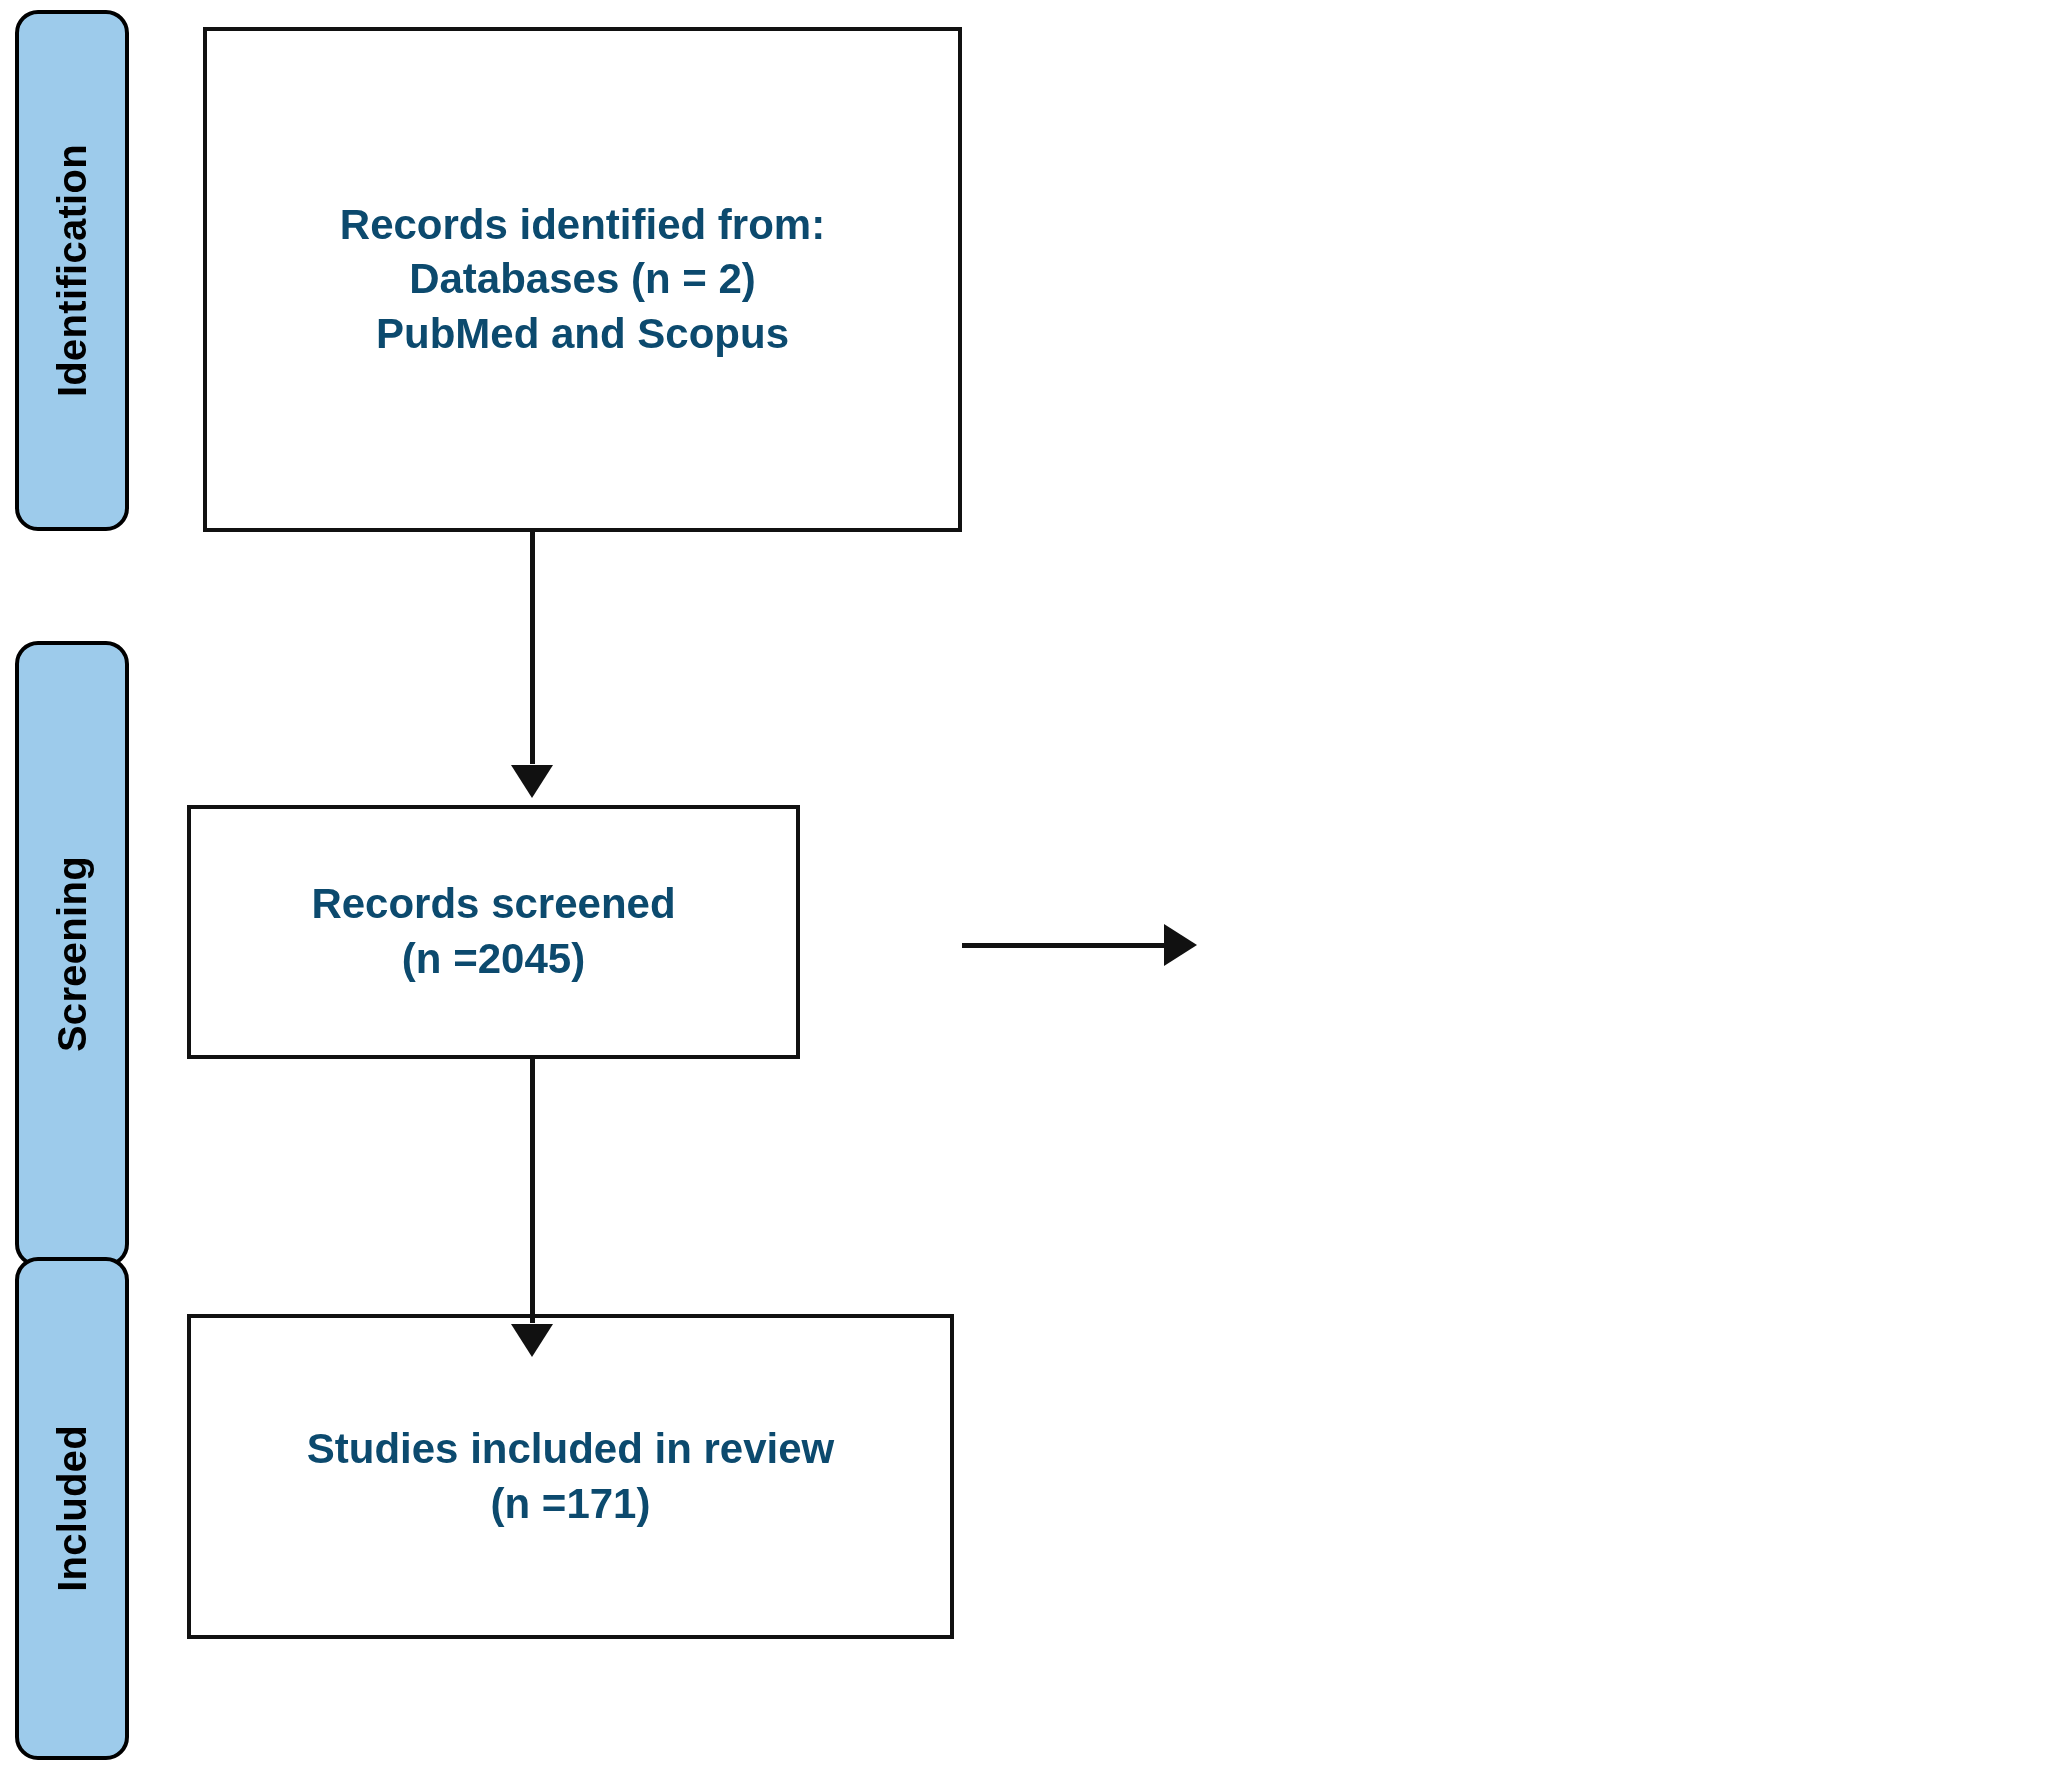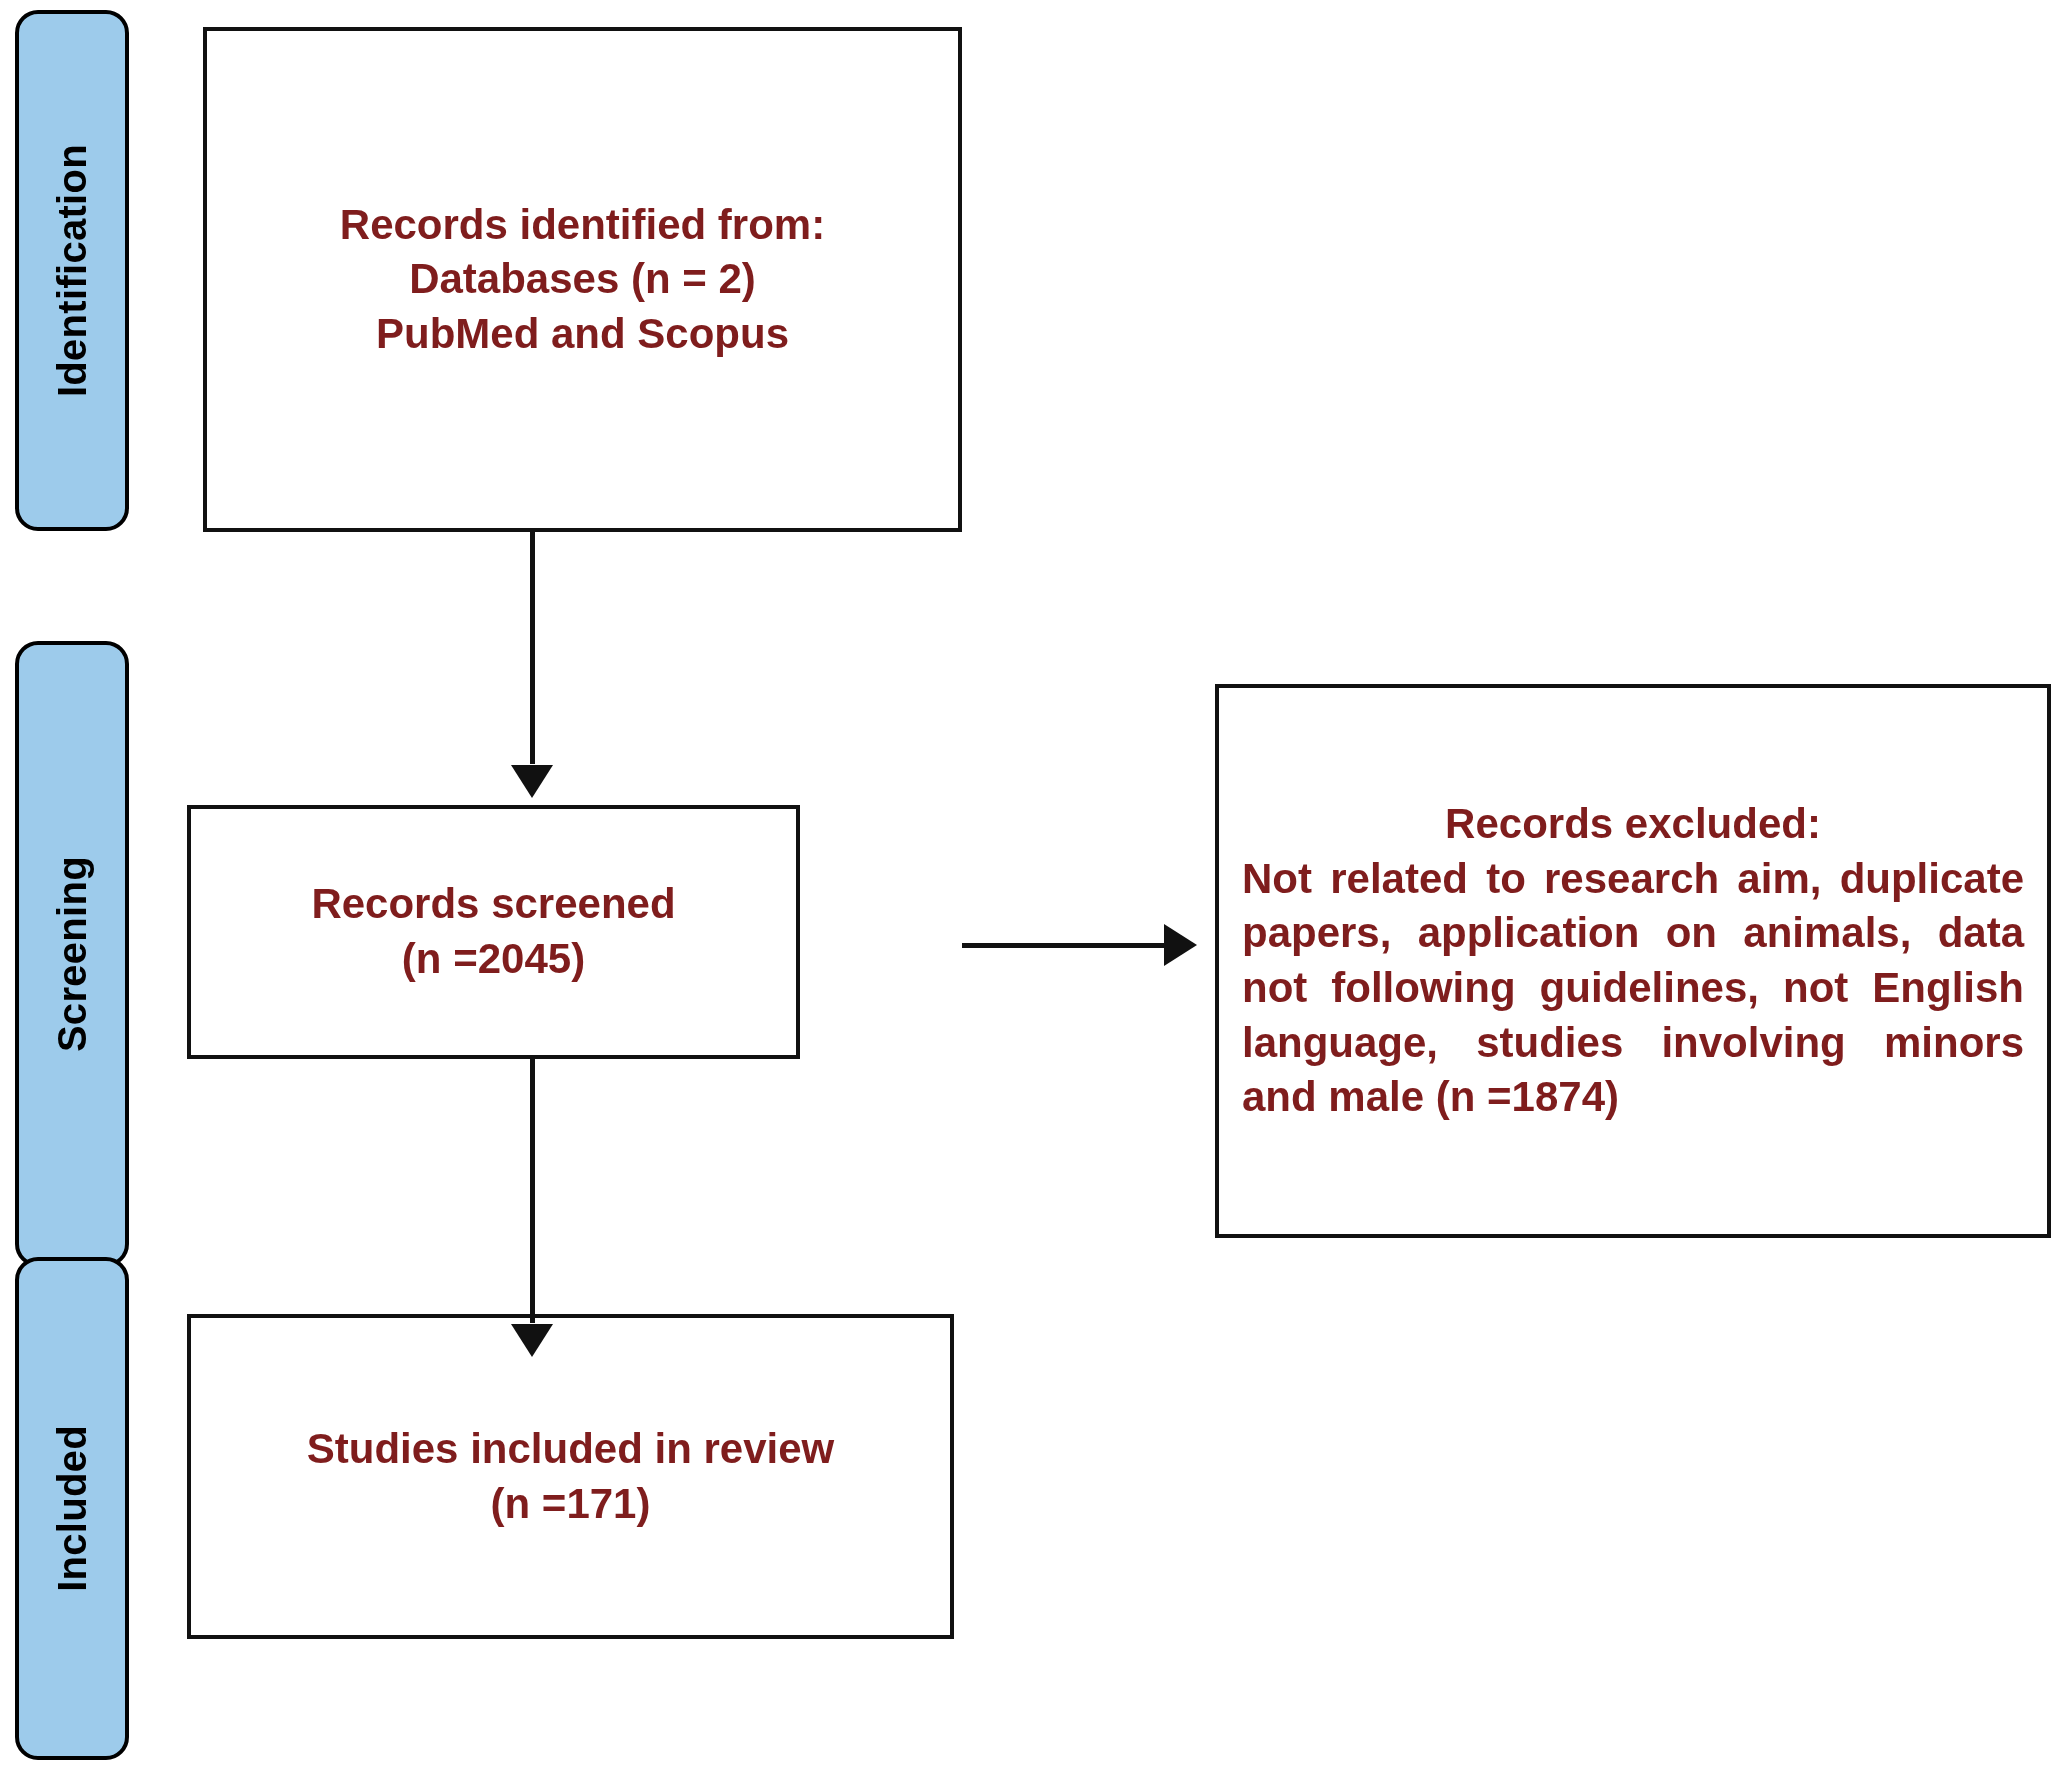--- a/index.html
+++ b/index.html
@@ -47,21 +47,21 @@
     position: absolute;
     background: #ffffff;
     border: 4.7px solid #111111;
     display: flex;
     align-items: center;
     justify-content: center;
     padding: 10.7px 17.4px;
   }
   .flow-box .box-text {
     font-weight: bold;
-    color: #7f1d1d;
+    color: #0c4a6e;
     font-size: 42px;
     line-height: 1.30;
     text-align: center;
     white-space: pre-line;
   }
 
   .box-identified { left: 203px;  top: 27px;   width: 759px; height: 505px; }
   .box-screened   { left: 187px;  top: 805px; width: 613px; height: 254px; }
   .box-included   { left: 187px;  top: 1314px; width: 767px; height: 325px; }
 
@@ -139,25 +139,20 @@
     <span class="box-text">Records identified from:
 Databases (n = 2)
 PubMed and Scopus</span>
   </div>
 
   <div class="flow-box box-screened">
     <span class="box-text">Records screened
 (n =2045)</span>
   </div>
 
-  <div class="flow-box box-excluded">
-    <span class="box-text">
-      <span class="excluded-heading">Records excluded:</span><span>Not related to research aim, duplicate papers, application on animals, data not following guidelines, not English language, studies involving minors and male (n =1874)</span>
-    </span>
-  </div>
 
   <div class="flow-box box-included">
     <span class="box-text">Studies included in review
 (n =171)</span>
   </div>
 
   <div class="conn-line-v conn-a-line"></div>
   <div class="arrow-down  conn-a-arrow"></div>
 
   <div class="conn-line-h conn-c-line"></div>

